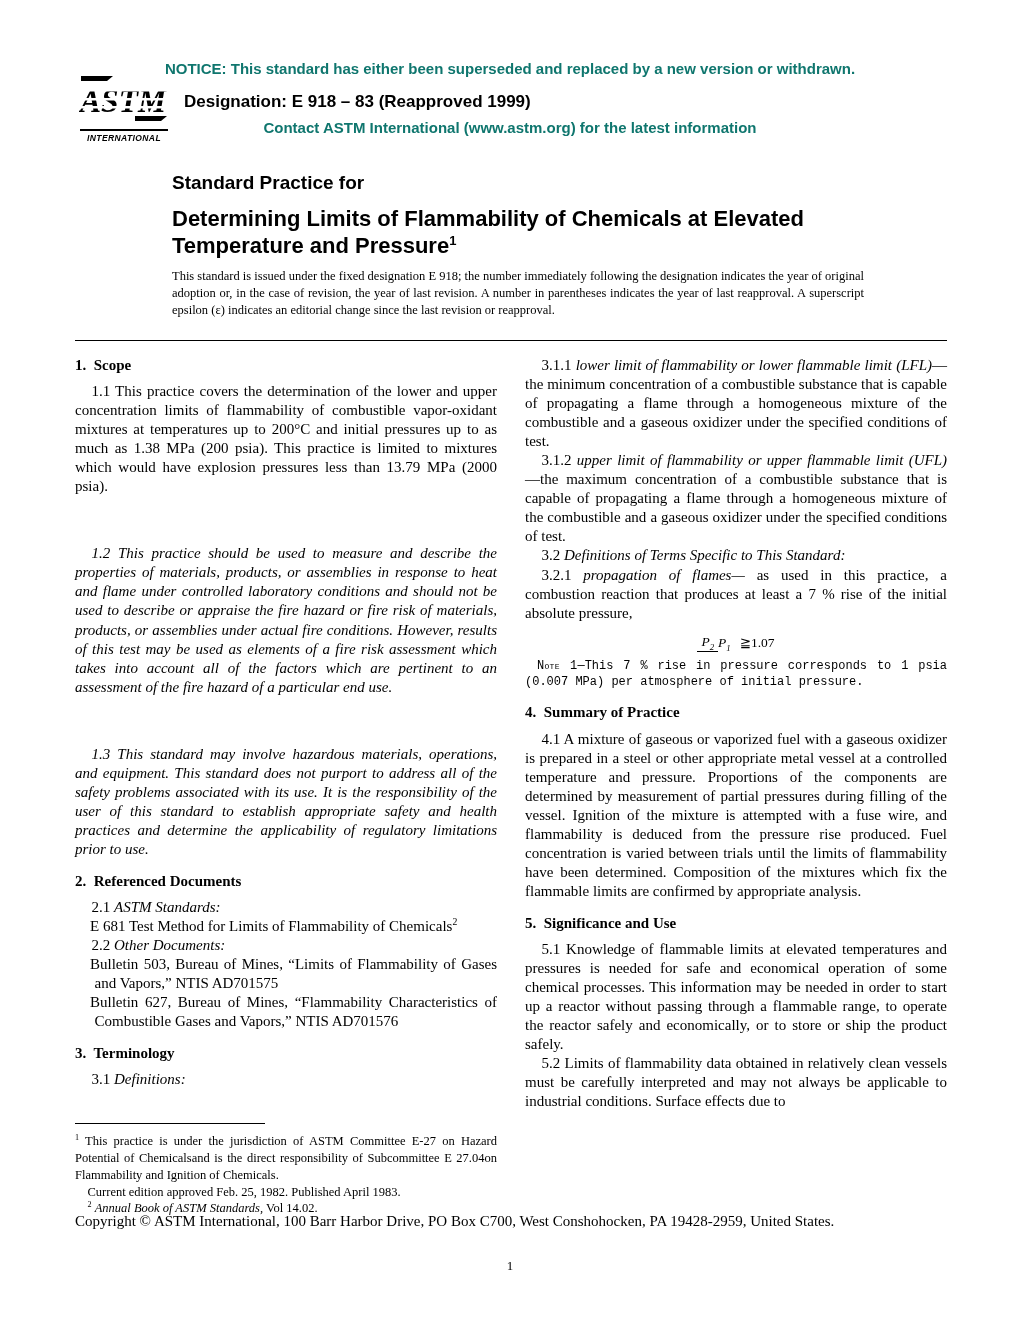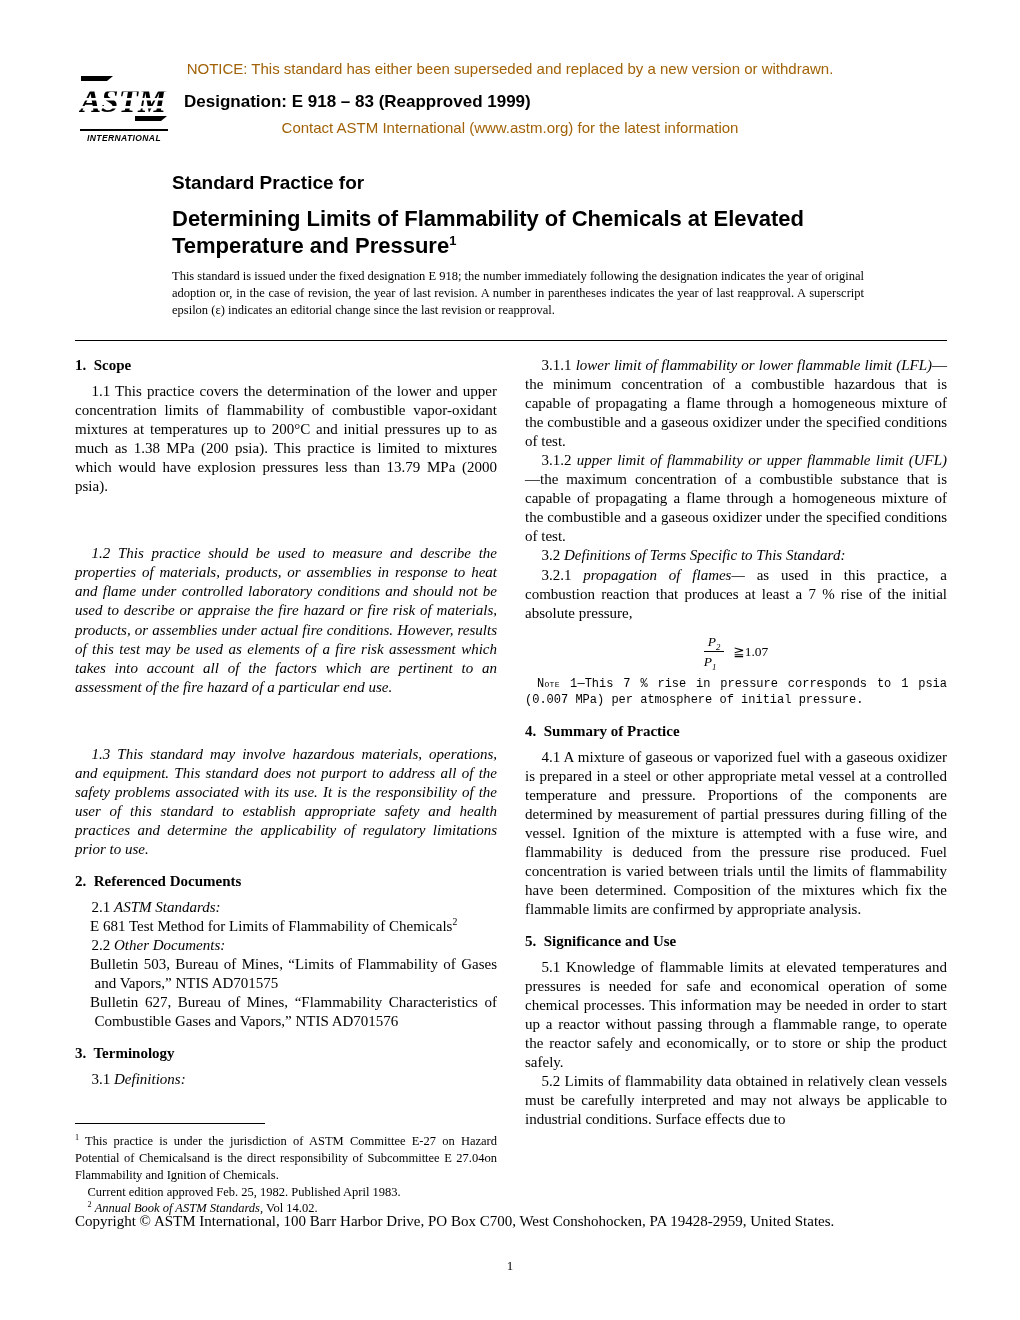--- a/index.html
+++ b/index.html
@@ -5,22 +5,22 @@
   * { margin:0; padding:0; box-sizing:border-box; }
   html,body { background:#ffffff; }
   .page {
     position:relative; width:1020px; height:1320px; margin:0 auto;
     background:#ffffff; color:#000;
     font-family:"Liberation Serif", serif;
     overflow:hidden;
   }
   .notice {
     position:absolute; top:20px; left:0; width:100%;
-    text-align:center; color:#a16207;
-    font-family:"Liberation Sans", sans-serif; font-weight:normal;
+    text-align:center; color:#0f766e;
+    font-family:"Liberation Sans", sans-serif; font-weight:bold;
     font-size:15px; line-height:1.3; white-space:pre-wrap;
   }
   .logo {
     position:absolute; left:78px; top:72px; width:92px; text-align:center;
   }
   .logo-line { border-top:2px solid #000; margin:1px 2px 2px; }
   .logo-sub {
     font-family:"Liberation Sans", sans-serif; font-weight:bold;
     font-size:8.5px; letter-spacing:0.4px;font-style:italic;
   }
@@ -54,21 +54,21 @@
   sup { font-size:0.65em; vertical-align:super; line-height:0; }
   sub { font-size:0.65em; vertical-align:sub; line-height:0; }
   .fn-block { margin-top:34px; font-size:12.5px; line-height:1.34; }
   .fn-rule { width:190px; border-top:1px solid #000; margin-bottom:9px; }
   .fn { text-align:justify; }
   .fn-indent { text-indent:1em; }
   .formula {
     display:flex; justify-content:center; align-items:center;
     margin:10px 0 4px; font-size:13.5px;
   }
-  .frac { display:inline-flex; flex-direction:column; align-items:flex-start; margin-right:9px; }
+  .frac { display:inline-flex; flex-direction:row; align-items:flex-start; margin-right:9px; }
   .frac .num { border-bottom:1px solid #000; padding:0 4px 1px; font-style:italic; }
   .frac .den { padding-top:1px; font-style:italic; }
   .note { font-size:12px; line-height:1.32; text-indent:1em; margin:7px 0 3px;font-family:Liberation Mono, monospace; }
   .smallcaps { font-variant:small-caps; letter-spacing:0.3px; }
   .copyright { position:absolute; left:75px; top:1213px; font-size:15px; }
   .pagenum { position:absolute; left:0; top:1258px; width:100%; text-align:center; font-size:13px; }
 </style>
 </head>
 <body>
 
@@ -123,21 +123,21 @@
 
       <div class="fn-block">
         <div class="fn-rule"></div>
         <p class="fn"><sup>1</sup><span> This practice is under the jurisdiction of ASTM Committee E-27 on Hazard Potential of Chemicalsand is the direct responsibility of Subcommittee E 27.04on Flammability and Ignition of Chemicals.</span></p>
         <p class="fn fn-indent">Current edition approved Feb. 25, 1982. Published April 1983.</p>
         <p class="fn fn-indent"><sup>2</sup> <span class="italic">Annual Book of ASTM Standards,</span><span> Vol 14.02.</span></p>
       </div>
     </div>
 
     <div class="col">
-      <p class="body"><span>3.1.1</span> <span class="italic">lower limit of flammability or lower flammable limit (LFL)</span><span>—the minimum concentration of a combustible hazardous that is capable of propagating a flame through a homogeneous mixture of the combustible and a gaseous oxidizer under the specified conditions of test.</span></p>
+      <p class="body"><span>3.1.1</span> <span class="italic">lower limit of flammability or lower flammable limit (LFL)</span><span>—the minimum concentration of a combustible substance that is capable of propagating a flame through a homogeneous mixture of the combustible and a gaseous oxidizer under the specified conditions of test.</span></p>
       <p class="body"><span>3.1.2</span> <span class="italic">upper limit of flammability or upper flammable limit (UFL)</span><span>—the maximum concentration of a combustible substance that is capable of propagating a flame through a homogeneous mixture of the combustible and a gaseous oxidizer under the specified conditions of test.</span></p>
       <p class="body"><span>3.2</span> <span class="italic">Definitions of Terms Specific to This Standard:</span></p>
       <p class="body"><span>3.2.1</span> <span class="italic">propagation of flames—</span><span> as used in this practice, a combustion reaction that produces at least a 7 % rise of the initial absolute pressure,</span></p>
 
       <div class="formula">
         <span class="frac">
           <span class="num"><span>P</span><sub>2</sub></span>
           <span class="den"><span>P</span><sub>1</sub></span>
         </span>
         <span>≧</span>

